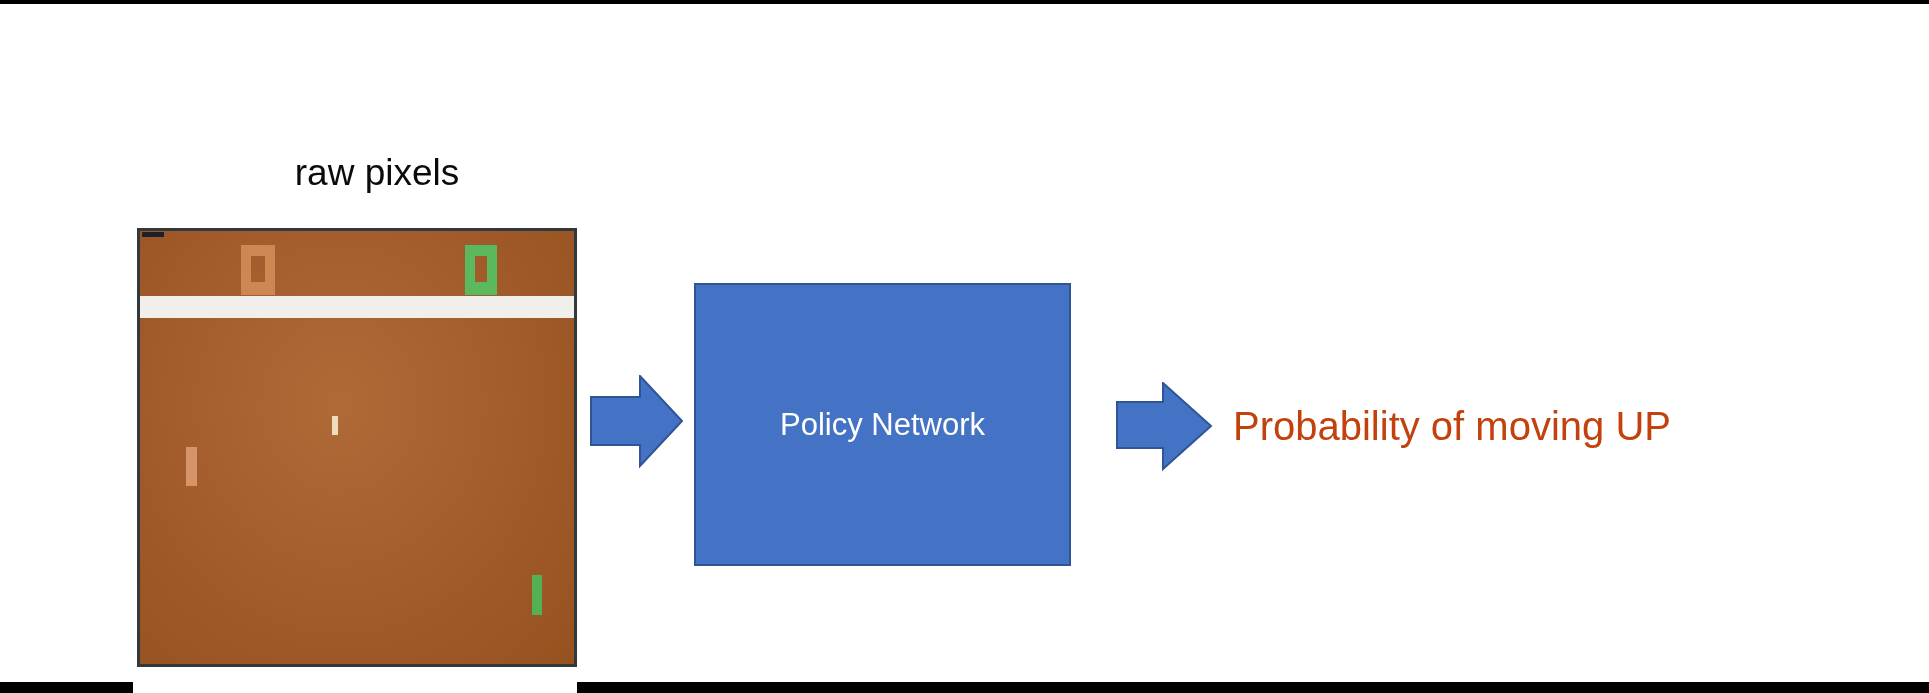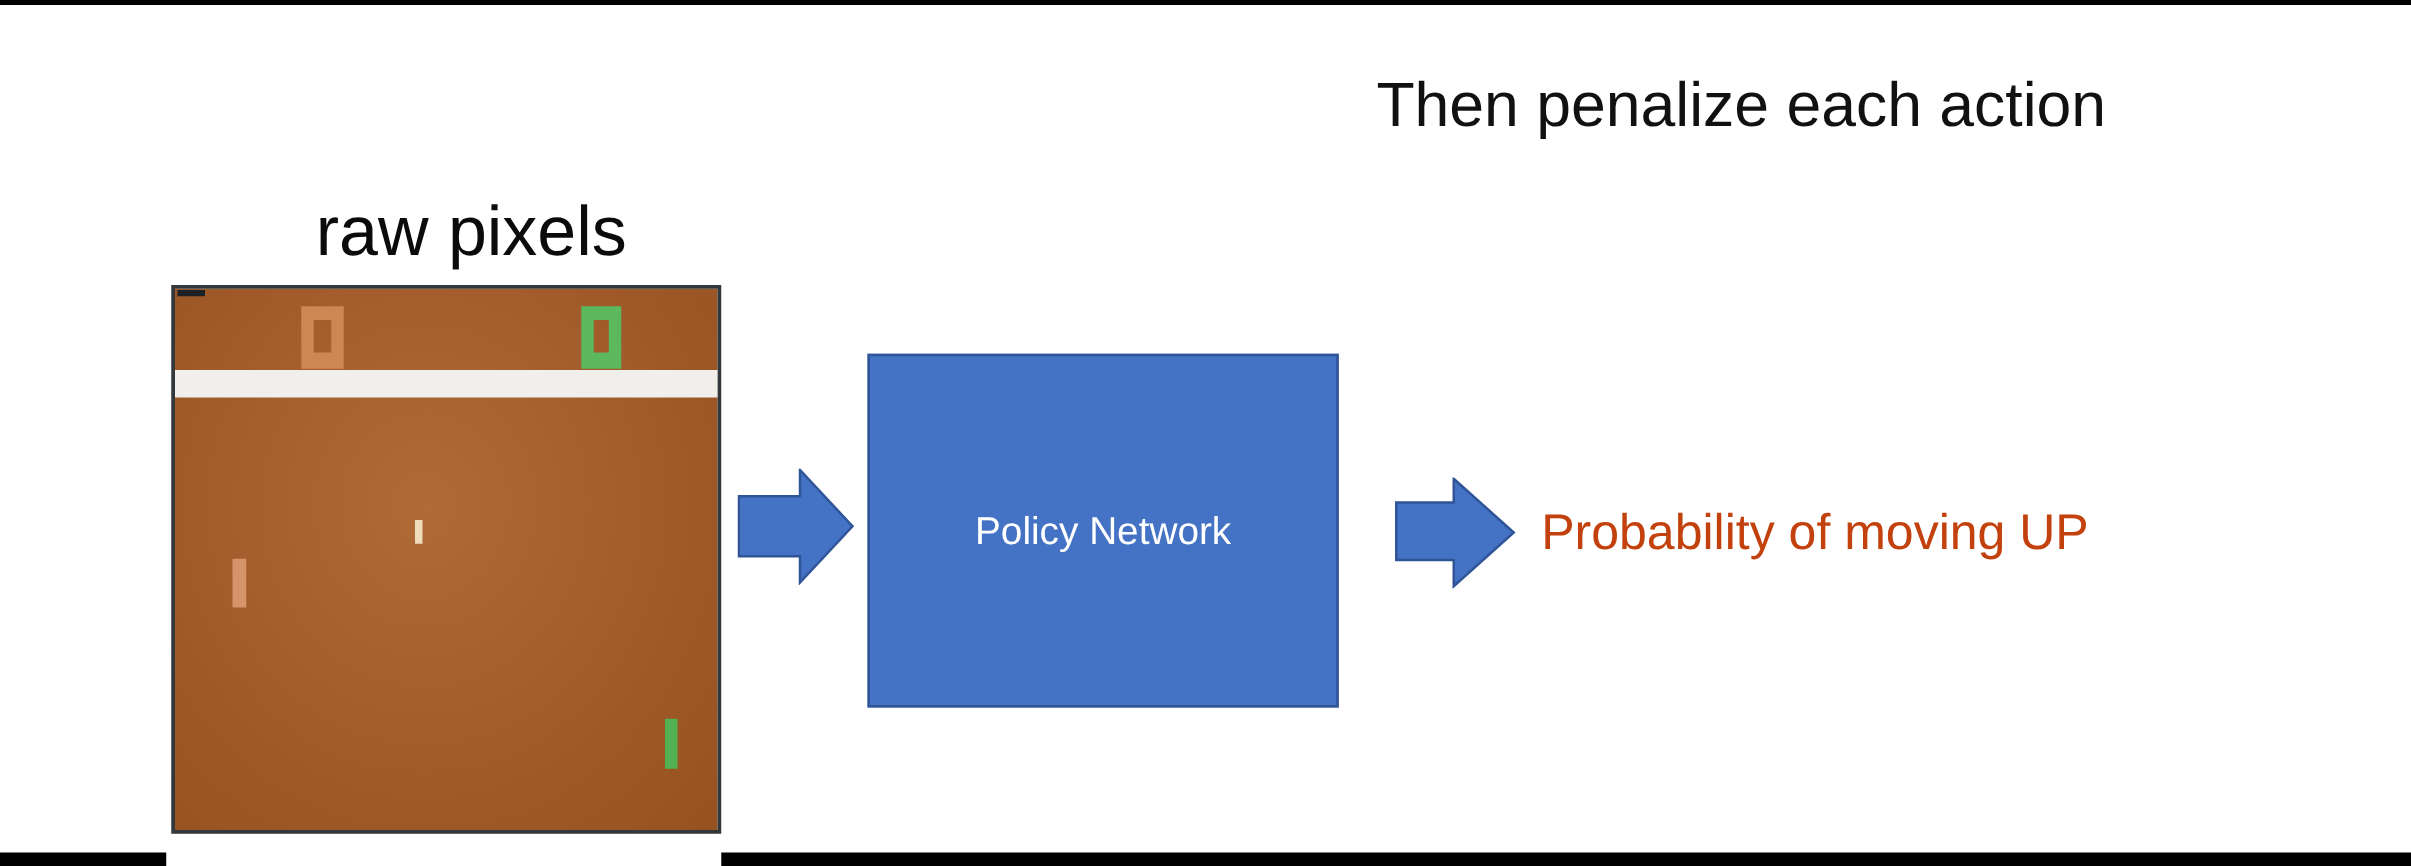--- a/index.html
+++ b/index.html
@@ -8,21 +8,21 @@
 
   .abs{position:absolute;}
 
   
   #top-bar{left:0;top:0;width:1929px;height:4px;background:#000;}
   #bottom-bar-left{left:0;top:682px;width:133px;height:11px;background:#000;}
   #bottom-bar-right{left:577px;top:682px;width:1352px;height:11px;background:#000;}
 
   
   #raw-pixels-label{left:252px;top:152px;width:250px;text-align:center;
-    font-size:56px;color:#0b0b0b;}
+    font-size:37px;color:#0b0b0b;}
 
   
   #pong-screen{left:137px;top:228px;width:440px;height:439px;
     box-sizing:border-box;border:3px solid #33383c;
     background:radial-gradient(ellipse at 46% 40%, #b06a38 0%, #a25b2b 55%, #95521f 100%);}
   #pong-notch{left:2px;top:1px;width:22px;height:5px;background:#1d2125;}
   #pong-topline{left:0;top:65px;width:434px;height:22px;background:#f0efeb;}
   #pong-score-left{left:101px;top:14px;width:34px;height:50px;box-sizing:border-box;
     border-style:solid;border-color:#cd8752;border-width:11px 10px 13px 10px;}
   #pong-score-right{left:325px;top:14px;width:32px;height:50px;box-sizing:border-box;
@@ -62,21 +62,20 @@
     <div id="pong-notch" class="abs"></div>
     <div id="pong-score-left" class="abs score">0</div>
     <div id="pong-score-right" class="abs score">0</div>
     <div id="pong-topline" class="abs"></div>
     <div id="pong-ball" class="abs"></div>
     <div id="pong-paddle-left" class="abs"></div>
     <div id="pong-paddle-right" class="abs"></div>
   </div>
 
   <div id="headline" class="abs">
-    <div>Then penalize each action</div>
   </div>
 
   <svg id="arrow-in" class="abs" width="94" height="93" viewBox="0 0 94 93">
     <polygon points="1,22 50,22 50,1 92,46 50,91 50,70 1,70" fill="#4472c4" stroke="#2f5597" stroke-width="2"></polygon>
   </svg>
 
   <div id="policy-box" class="abs">
     <span id="policy-box-label">Policy Network</span>
   </div>
 

